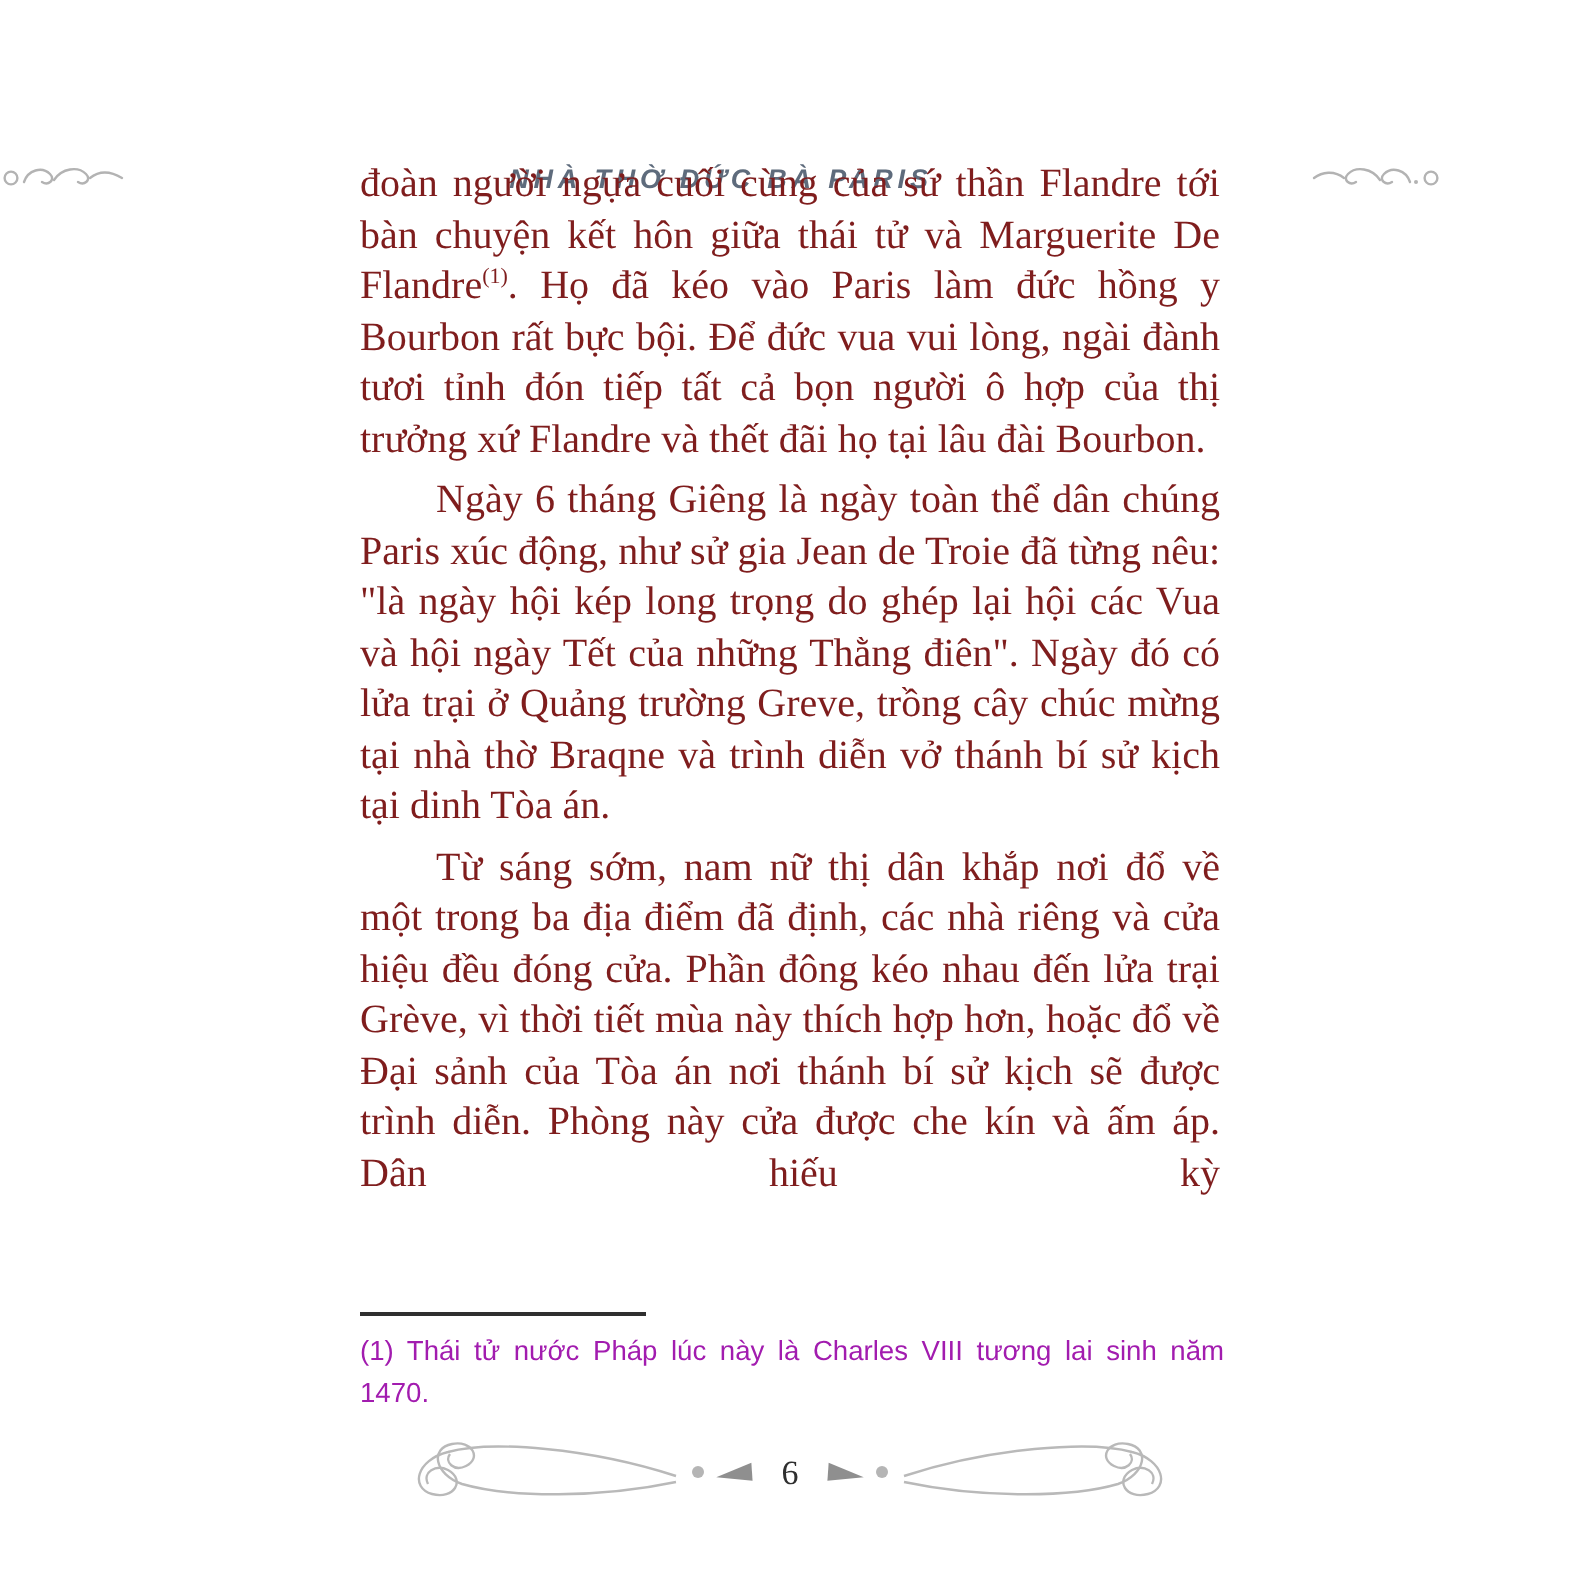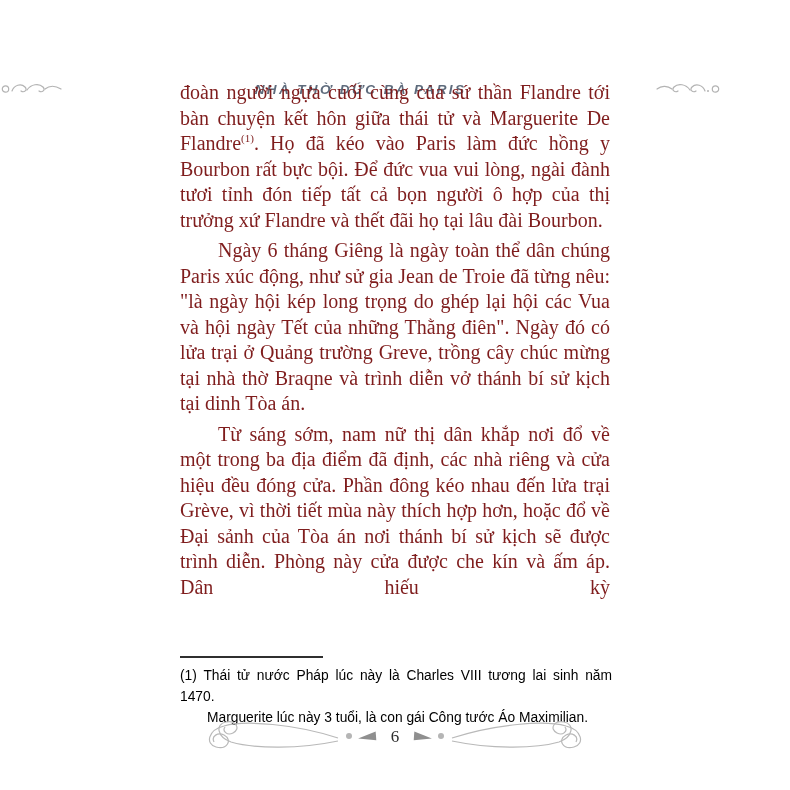--- a/index.html
+++ b/index.html
@@ -48,21 +48,21 @@
   .body-text p.cutoff { text-align-last: justify; margin-bottom: 0; }
   .body-text sup { font-size: 11px; line-height: 0; }
   .footnote-block {
     position: absolute;
     top: 656px;
     left: 180px;
     width: 432px;
     font-family: "Liberation Sans", sans-serif;
     font-size: 13.8px;
     line-height: 21px;
-    color: #000000;
+    color: #a21caf;
   }
   .footnote-rule {
     width: 143px;
     height: 0;
     border-top: 2px solid #2f2f2f;
     margin-bottom: 7px;
   }
   .fn-line1 { text-align: justify; text-align-last: justify; }
   .fn-line2 { padding-left: 27px; }
   .footer {
@@ -131,21 +131,20 @@
     <p>
       <span>đoàn người ngựa cuối cùng của sứ thần Flandre tới bàn chuyện kết hôn giữa thái tử và Marguerite De Flandre</span><sup>(1)</sup><span>. Họ đã kéo vào Paris làm đức hồng y Bourbon rất bực bội. Để đức vua vui lòng, ngài đành tươi tỉnh đón tiếp tất cả bọn người ô hợp của thị trưởng xứ Flandre và thết đãi họ tại lâu đài Bourbon.</span>
     </p>
     <p class="indent">Ngày 6 tháng Giêng là ngày toàn thể dân chúng Paris xúc động, như sử gia Jean de Troie đã từng nêu: "là ngày hội kép long trọng do ghép lại hội các Vua và hội ngày Tết của những Thằng điên". Ngày đó có lửa trại ở Quảng trường Greve, trồng cây chúc mừng tại nhà thờ Braqne và trình diễn vở thánh bí sử kịch tại dinh Tòa án.</p>
     <p class="indent cutoff">Từ sáng sớm, nam nữ thị dân khắp nơi đổ về một trong ba địa điểm đã định, các nhà riêng và cửa hiệu đều đóng cửa. Phần đông kéo nhau đến lửa trại Grève, vì thời tiết mùa này thích hợp hơn, hoặc đổ về Đại sảnh của Tòa án nơi thánh bí sử kịch sẽ được trình diễn. Phòng này cửa được che kín và ấm áp. Dân hiếu kỳ</p>
   </div>
 
   <div class="footnote-block">
     <div class="footnote-rule"></div>
     <div class="fn-line1">(1) Thái tử nước Pháp lúc này là Charles VIII tương lai sinh năm 1470.</div>
-    <div class="fn-line2">Marguerite lúc này 3 tuổi, là con gái Công tước Áo Maximilian.</div>
   </div>
 
   <div class="footer">
     <svg class="flourish-svg" width="140" height="40" viewBox="0 0 140 40">
       <g fill="none" stroke="#b9b9b9" stroke-width="1.2">
         <path d="M138,22 C95,8 45,4 24,10 C8,14 5,28 16,31 C27,34 33,24 24,19 C18,16 11,20 14,26"></path>
         <path d="M138,25 C100,33 55,33 31,26 C17,21 15,8 26,6 C36,4 41,13 33,17 C27,20 22,15 25,11"></path>
       </g>
     </svg>
     <span class="dot"></span>

